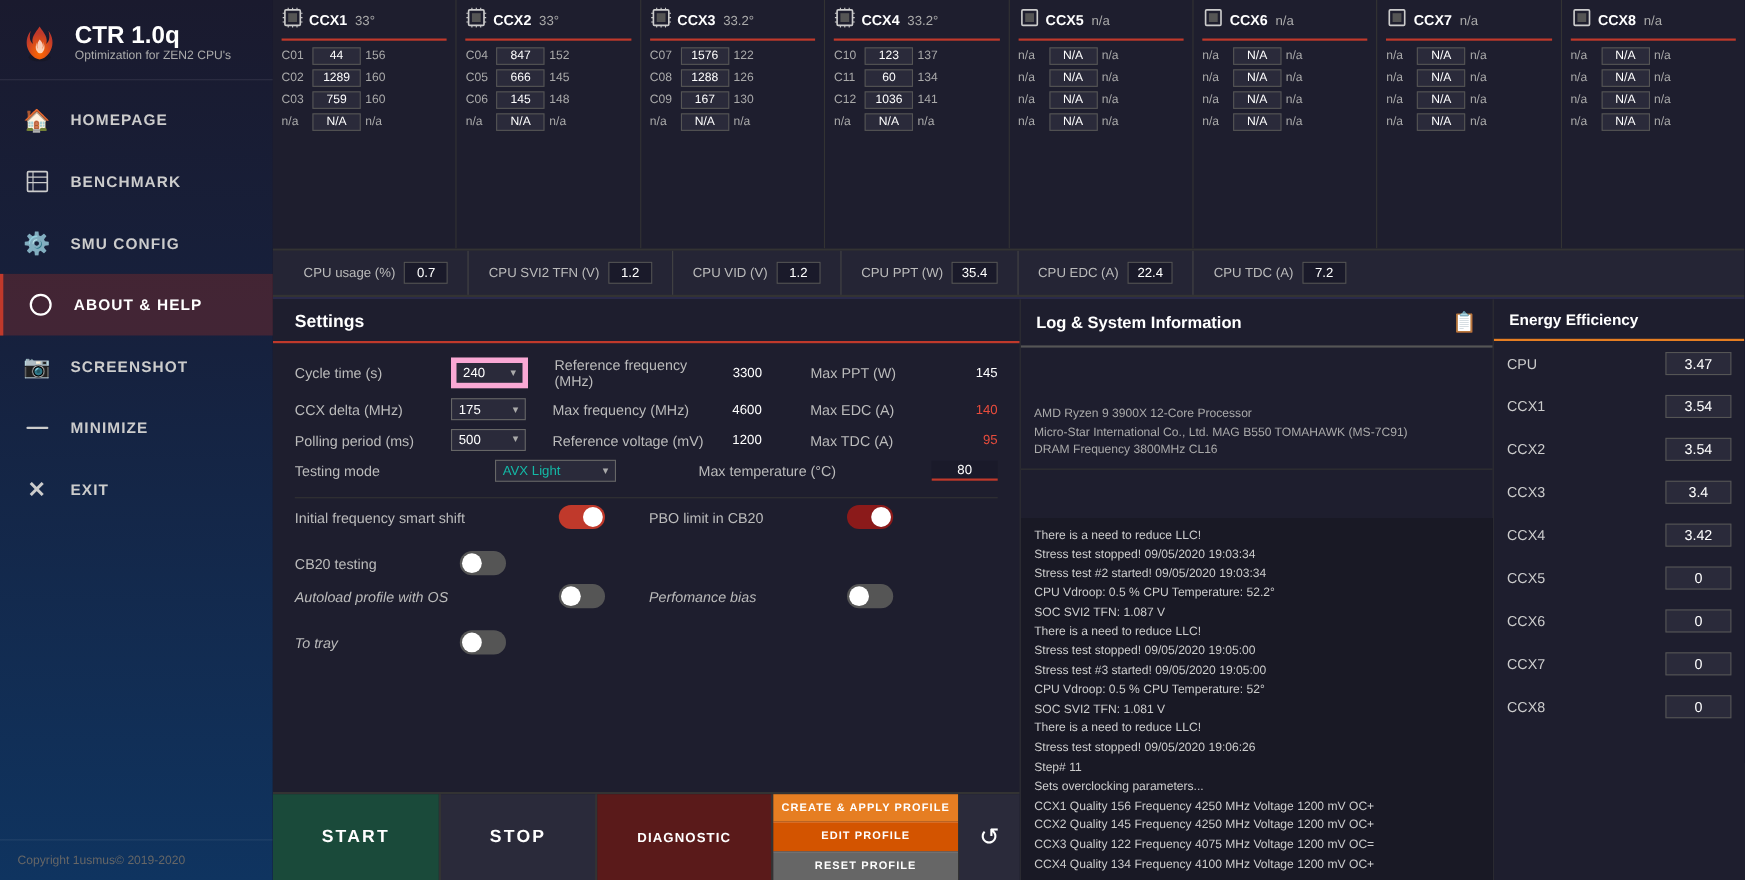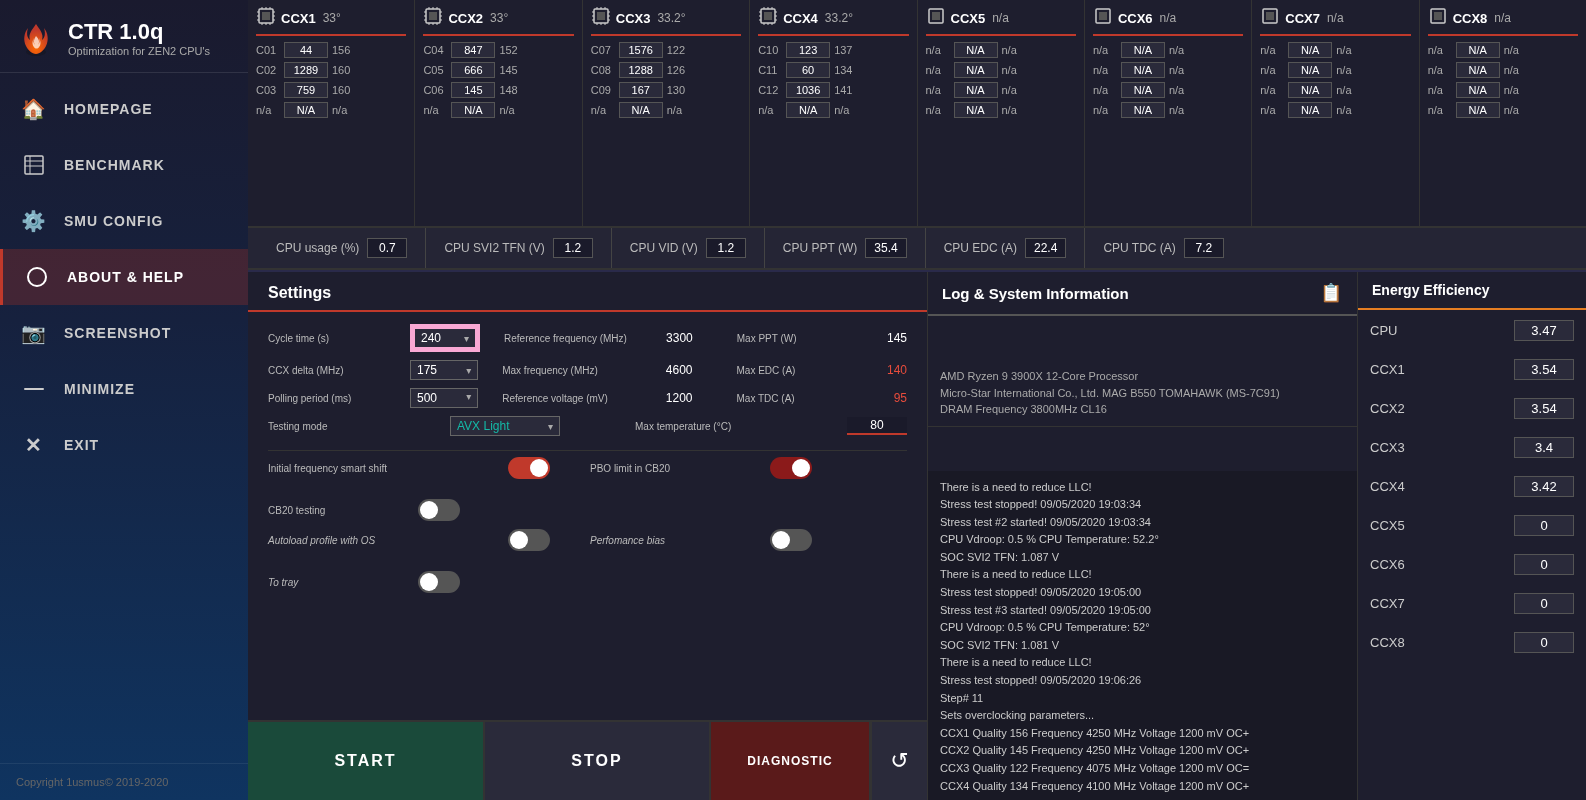--- a/index.html
+++ b/index.html
@@ -235,21 +235,21 @@
     .energy-row {
       display: flex; align-items: center; justify-content: space-between;
       padding: 2px 0;
     }
     .energy-row-label { font-size: 13px; color: #ccc; }
     .energy-row-val {
       background: #2a2a3a; border: 1px solid #555;
       padding: 2px 10px; font-size: 13px; color: #fff;
       min-width: 60px; text-align: center;
     }
-    .s-lbl { font-size: 10px; color: #bbb; width: 170px; min-width: 130px; }
+    .s-lbl { font-size: 13px; color: #bbb; width: 170px; min-width: 130px; }
   </style>
 </head>
 <body>
 
 <div id="sidebar">
   <div class="sidebar-logo">
     <div class="flame-icon">
       <svg width="36" height="36" viewBox="0 0 36 36">
         <defs>
           <radialGradient id="fg" cx="50%" cy="80%" r="60%">
@@ -742,20 +742,25 @@
           <div class="settings-toggle toggle-off">
             <div class="toggle-knob"></div>
           </div>
         </div>
       </div>
 
       <div class="bottom-btn-row">
         <button class="btn-start-main">START</button>
         <button class="btn-stop-main">STOP</button>
         <button class="btn-diagnostic-main" style="display:flex;align-items:center;justify-content:center;flex:0 0 160px;">DIAGNOSTIC</button>
+        <div class="profile-btns">
+          <button class="btn-create">CREATE &amp; APPLY PROFILE</button>
+          <button class="btn-edit">EDIT PROFILE</button>
+          <button class="btn-reset">RESET PROFILE</button>
+        </div>
         <button class="refresh-btn" style="font-size:22px;display:flex;align-items:center;justify-content:center;">↺</button>
       </div>
     </div>
 
     <div id="log-panel">
       <div class="log-header">
         <span class="log-title">Log &amp; System Information</span>
         <span class="log-icon">📋</span>
       </div>
       <div class="log-sys-info">

